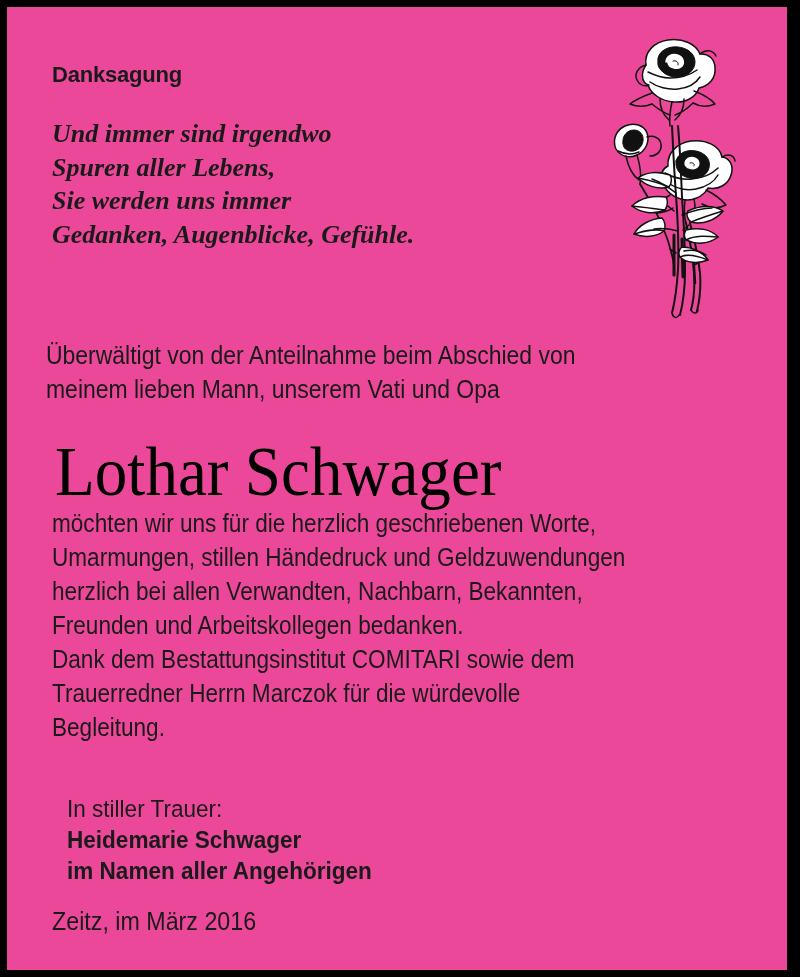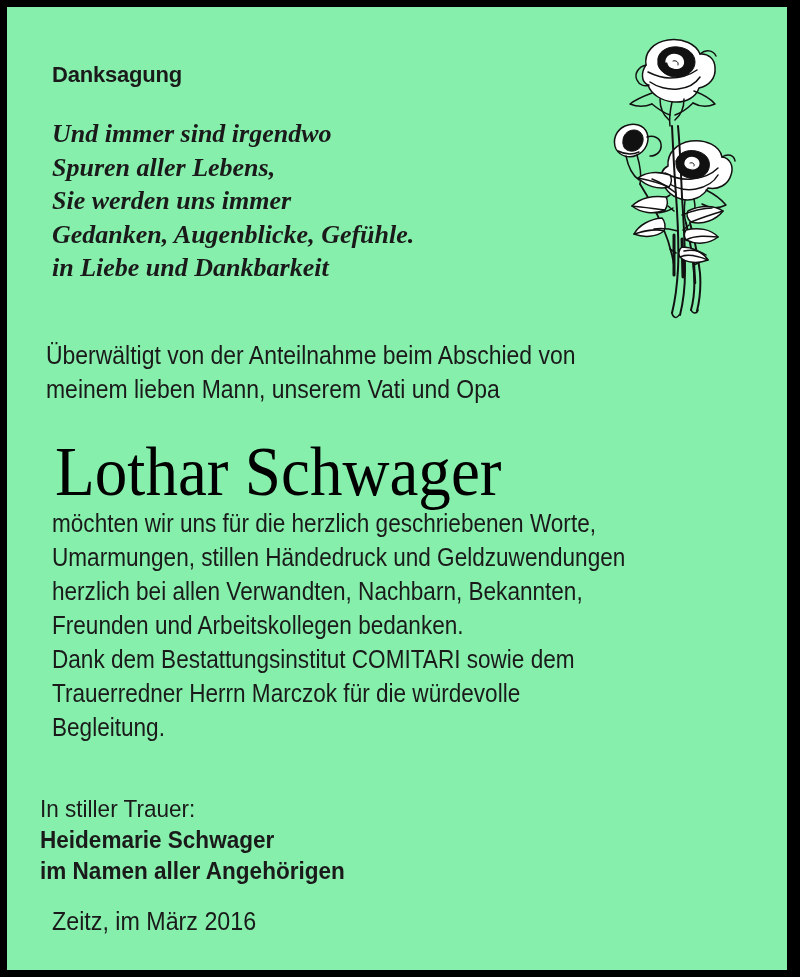--- a/index.html
+++ b/index.html
@@ -22,21 +22,21 @@
     height: 977px;
     background: #000000;
     padding: 7px 13px 7px 7px;
   }
 
   #notice-card {
     position: relative;
     box-sizing: border-box;
     width: 100%;
     height: 100%;
-    background: #86efac;
+    background: #ec4899;
     overflow: hidden;
   }
 
   
   #danksagung-heading {
     position: absolute;
     left: 45px;
     top: 55px;
     font-family: "Liberation Sans", sans-serif;
     font-weight: bold;
@@ -123,21 +123,21 @@
     line-height: 34px;
     color: #1a1a1a;
     transform: scaleX(0.885);
     transform-origin: left center;
     white-space: nowrap;
   }
 
   
   #mourners-block {
     position: absolute;
-    left: 33px;
+    left: 60px;
     top: 786px;
     width: 600px;
   }
   .mourner-line {
     font-family: "Liberation Sans", sans-serif;
     font-size: 24.5px;
     line-height: 31px;
     color: #1a1a1a;
     transform: scaleX(0.92);
     transform-origin: left center;
@@ -167,21 +167,20 @@
 <div id="notice-frame">
   <div id="notice-card">
 
     <div id="danksagung-heading">Danksagung</div>
 
     <div id="poem-block">
       <div class="poem-line">Und immer sind irgendwo</div>
       <div class="poem-line">Spuren aller Lebens,</div>
       <div class="poem-line">Sie werden uns immer</div>
       <div class="poem-line">Gedanken, Augenblicke, Gefühle.</div>
-      <div class="poem-line">in Liebe und Dankbarkeit</div>
     </div>
 
     <div id="rose-illustration">
       <svg viewBox="0 0 160 300" xmlns="http://www.w3.org/2000/svg" fill="none" stroke="#111111" stroke-width="1.5" stroke-linecap="round" stroke-linejoin="round">
 
         <path d="M56 40 C54 27 64 17 78 15 C93 13 106 19 110 29
                  C118 28 125 34 125 43 C126 53 119 61 109 63
                  C106 72 96 78 84 77 C71 76 61 69 58 60
                  C51 57 51 47 56 40 Z" fill="#ffffff"></path>
 

